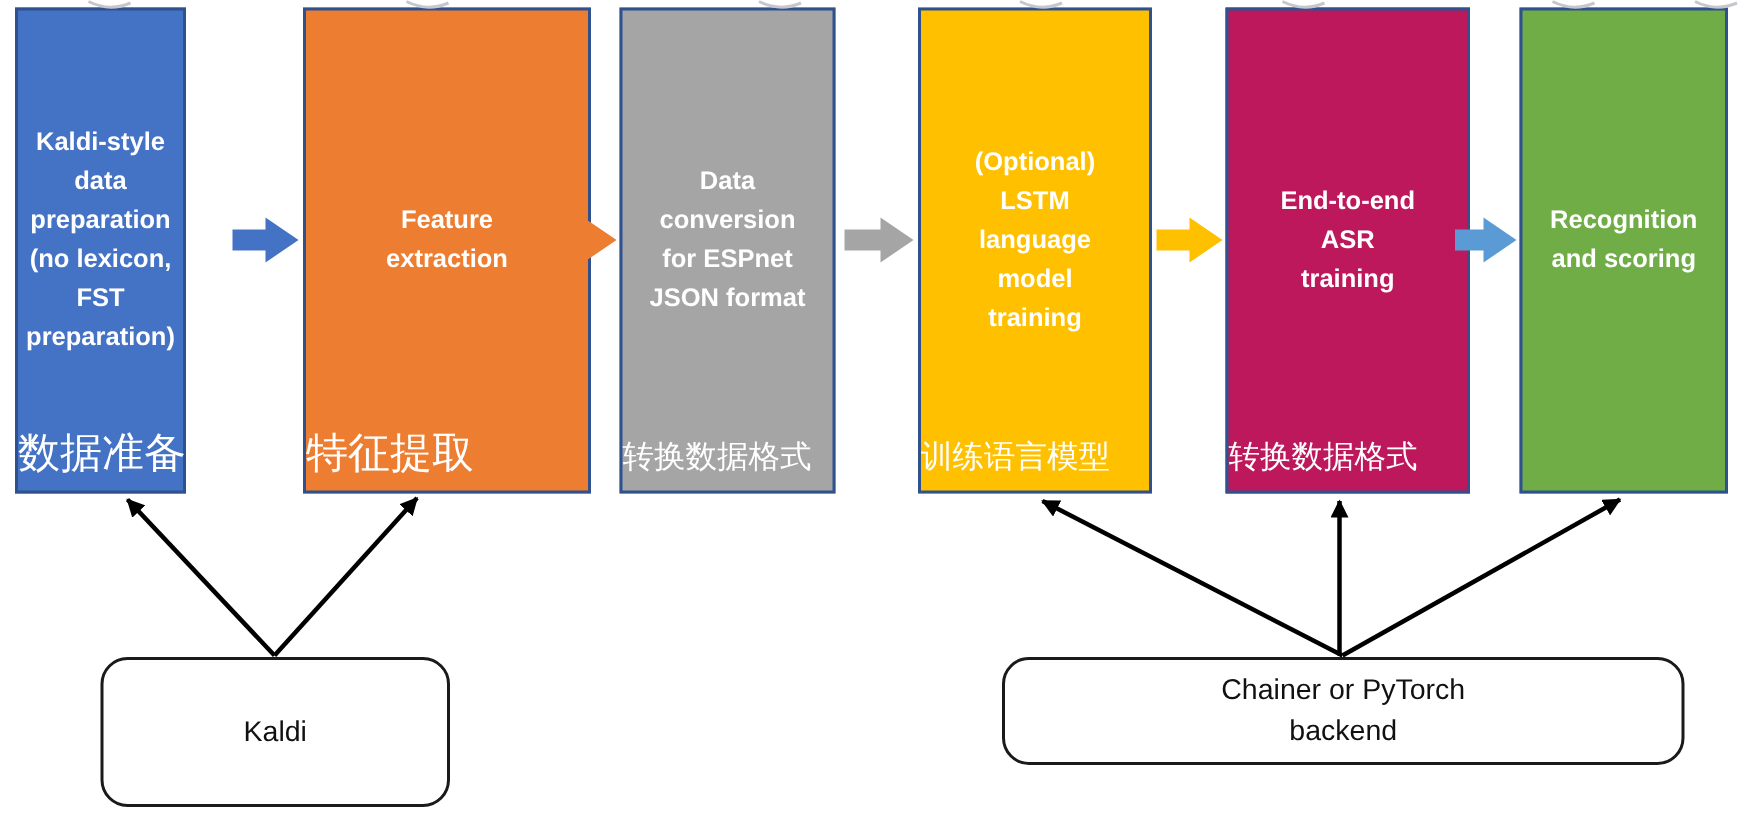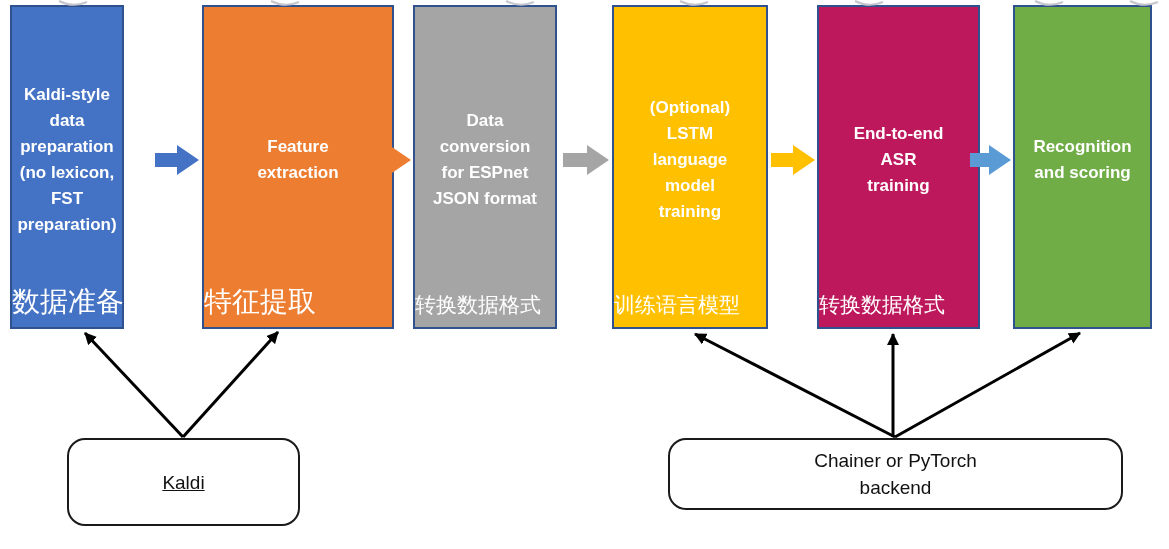--- a/index.html
+++ b/index.html
@@ -97,21 +97,21 @@
 ASR
 training</div>
     <div class="cn cn-sm">转换数据格式</div>
   </div>
 
   <div class="pbox" style="left: 1013px; width: 139px; background: rgb(112, 173, 71);">
     <div class="en">Recognition
 and scoring</div>
   </div>
 
-  <div class="backend" style="left:67px;top:438px;width:233px;height:88px;text-decoration:underline;">
+  <div class="backend" style="left:67px;top:438px;width:233px;height:100px;">
     <span>Kaldi</span>
   </div>
 
   <div class="backend" style="left:668px;top:438px;width:455px;height:72px;">
     <span>Chainer or PyTorch
 backend</span>
   </div>
 
   <svg class="overlay" width="1169" height="549" viewBox="0 0 1169 549">
     <defs>

